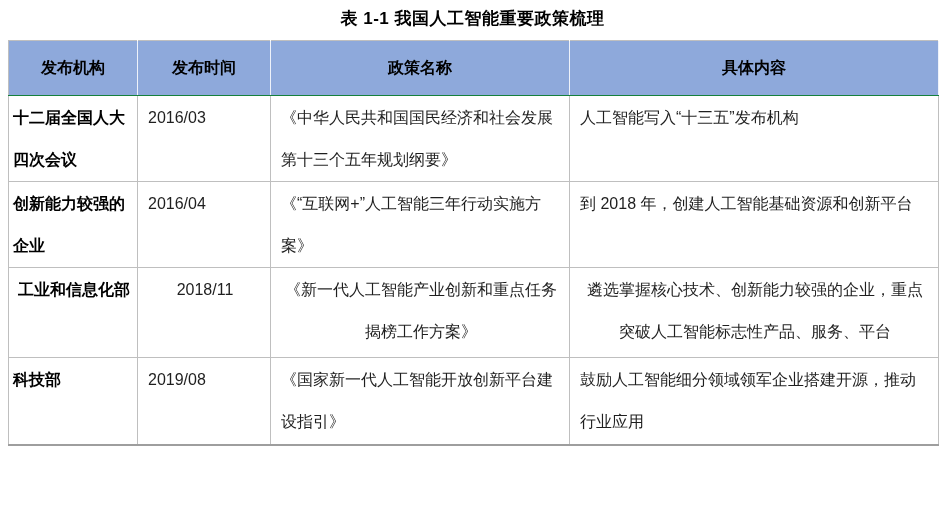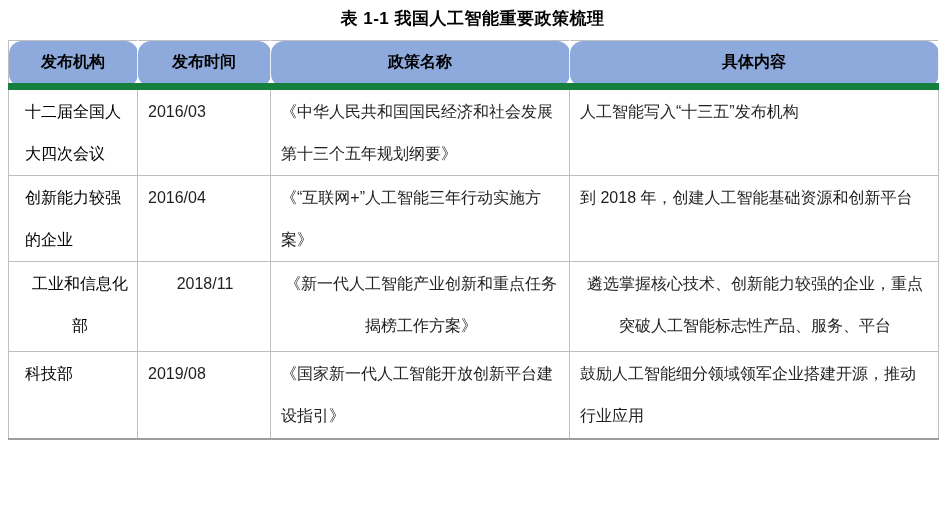--- a/index.html
+++ b/index.html
@@ -42,38 +42,37 @@
   col.c4 { width: 369px; }
   thead th {
     background: var(--header-bg, #8EA9DB);
     height: 42px;
     font-size: 16px;
     font-weight: bold;
     color: #000000;
     text-align: center;
     vertical-align: middle;
     border-right: 1px solid rgba(255,255,255,0.85);
-    border-bottom: 7px solid #15803d;
-    padding: 0;
-    border-radius: 13px;
+    border-bottom: 1px solid #15803d;
+    padding: 6px;
   }
   thead th:last-child { border-right: 1px solid rgba(255,255,255,0.85); }
   tbody td {
     vertical-align: top;
     font-size: 16px;
     line-height: 42px;
     padding: 1px 8px 0 10px;
     border: 1px solid #bfbfbf;
     color: #1f1f1f;
     overflow: hidden;
     word-break: normal;
   }
   tbody td.col-agency {
-    font-weight: normal;
-    padding-left: 16px;
+    font-weight: bold;
+    padding-left: 4px;
     padding-right: 2px;
     color: #000000;
   }
   tbody tr.r1 { height: 85px; }
   tbody tr.r2 { height: 84px; }
   tbody tr.r3 { height: 92px; }
   tbody tr.r4 { height: 90px; text-align: center; }
   tbody tr.r5 { height: 87px; }
   tbody tr:last-child td { border-bottom: 2px solid #9e9e9e; }
 </style>

